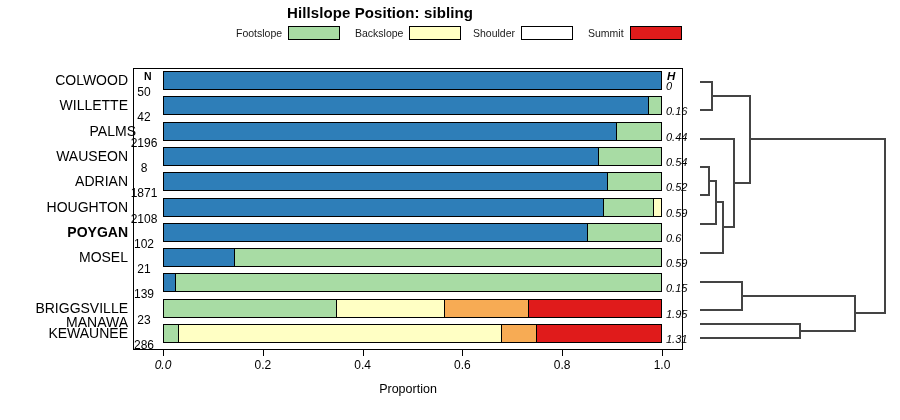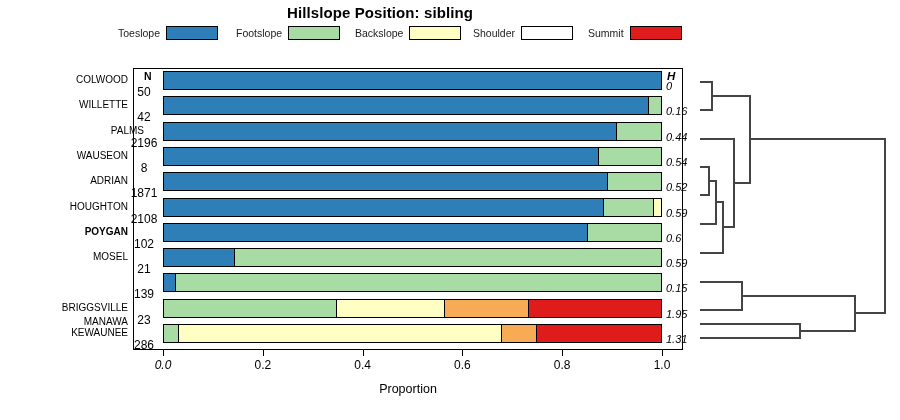--- a/index.html
+++ b/index.html
@@ -13,21 +13,21 @@
   #legend{position:absolute;left:118px;top:23px;width:600px;height:19px;}
   .lg{position:absolute;top:0;height:19px;display:flex;align-items:center;gap:6px;}
   .lg-label{font-size:10.5px;color:#1a1a1a;white-space:nowrap;}
   .lg-swatch{width:52px;height:14px;border:1.3px solid #000;box-sizing:border-box;}
 
   
   #frame{position:absolute;left:133px;top:68px;width:550px;height:282px;
          border:1px solid #000;box-sizing:border-box;}
 
   .rowlabel{position:absolute;right:0;width:130px;text-align:right;
-            font-size:10px;height:16px;line-height:16px;white-space:nowrap;}
+            font-size:14px;height:16px;line-height:16px;white-space:nowrap;}
   .rowlabel.bold{font-weight:bold;}
 
   .barwrap{position:absolute;height:19px;display:flex;box-sizing:border-box;
            border:1.6px solid #000;}
   .seg{height:100%;box-sizing:border-box;border-right:1.4px solid #000;}
   .seg:last-child{border-right:none;}
 
   .ncount{position:absolute;font-size:12px;text-align:center;width:40px;}
   .nhead{position:absolute;font-size:10.5px;font-weight:bold;font-style:normal;}
   .hval{position:absolute;font-size:11px;font-style:italic;width:46px;text-align:left;}
@@ -44,24 +44,20 @@
   
   #dendro{position:absolute;left:690px;top:60px;width:205px;height:300px;}
   #dendro svg{display:block;}
 </style>
 </head>
 <body>
 
 <div id="title">Hillslope Position: sibling</div>
 
 <div id="legend">
-    <div class="lg" style="left: 0px;">
-      <span class="lg-label">Toeslope</span>
-      <span class="lg-swatch" style="background: rgb(46, 126, 184);"></span>
-    </div>
     <div class="lg" style="left: 237px;">
       <span class="lg-label">Backslope</span>
       <span class="lg-swatch" style="background: rgb(255, 255, 196);"></span>
     </div>
     <div class="lg" style="left: 118px;">
       <span class="lg-label">Footslope</span>
       <span class="lg-swatch" style="background: rgb(168, 220, 164);"></span>
     </div>
     <div class="lg" style="left: 355px;">
       <span class="lg-label">Shoulder</span>
@@ -84,21 +80,21 @@
       <div class="seg" style="width: 100%; background: rgb(46, 126, 184);"></div>
     </div>
     <div class="hval" style="left: 666px; top: 80px;">0</div>
     <div class="rowlabel" style="top: 97.3px; left: 0px; width: 128px;">WILLETTE</div>
     <div class="ncount" style="left: 124px; top: 110.3px;">42</div>
     <div class="barwrap" style="left: 163px; top: 96.3px; width: 499px; height: 19px;">
       <div class="seg" style="width: 97.6%; background: rgb(46, 126, 184);"></div>
       <div class="seg" style="width: 2.4%; background: rgb(168, 220, 164);"></div>
     </div>
     <div class="hval" style="left: 666px; top: 105.3px;">0.16</div>
-    <div class="rowlabel" style="top: 122.6px; left: 16px; width: 128px; text-align: right;">PALMS</div>
+    <div class="rowlabel" style="top: 122.6px; left: 8px; width: 128px; text-align: right;">PALMS</div>
     <div class="ncount" style="left: 124px; top: 135.6px;">2196</div>
     <div class="barwrap" style="left: 163px; top: 121.6px; width: 499px; height: 19px;">
       <div class="seg" style="width: 91.2%; background: rgb(46, 126, 184);"></div>
       <div class="seg" style="width: 8.8%; background: rgb(168, 220, 164);"></div>
     </div>
     <div class="hval" style="left: 666px; top: 130.6px;">0.44</div>
     <div class="rowlabel" style="top: 147.9px; left: 0px; width: 128px;">WAUSEON</div>
     <div class="ncount" style="left: 124px; top: 160.9px;">8</div>
     <div class="barwrap" style="left: 163px; top: 146.9px; width: 499px; height: 19px;">
       <div class="seg" style="width: 87.5%; background: rgb(46, 126, 184);"></div>

